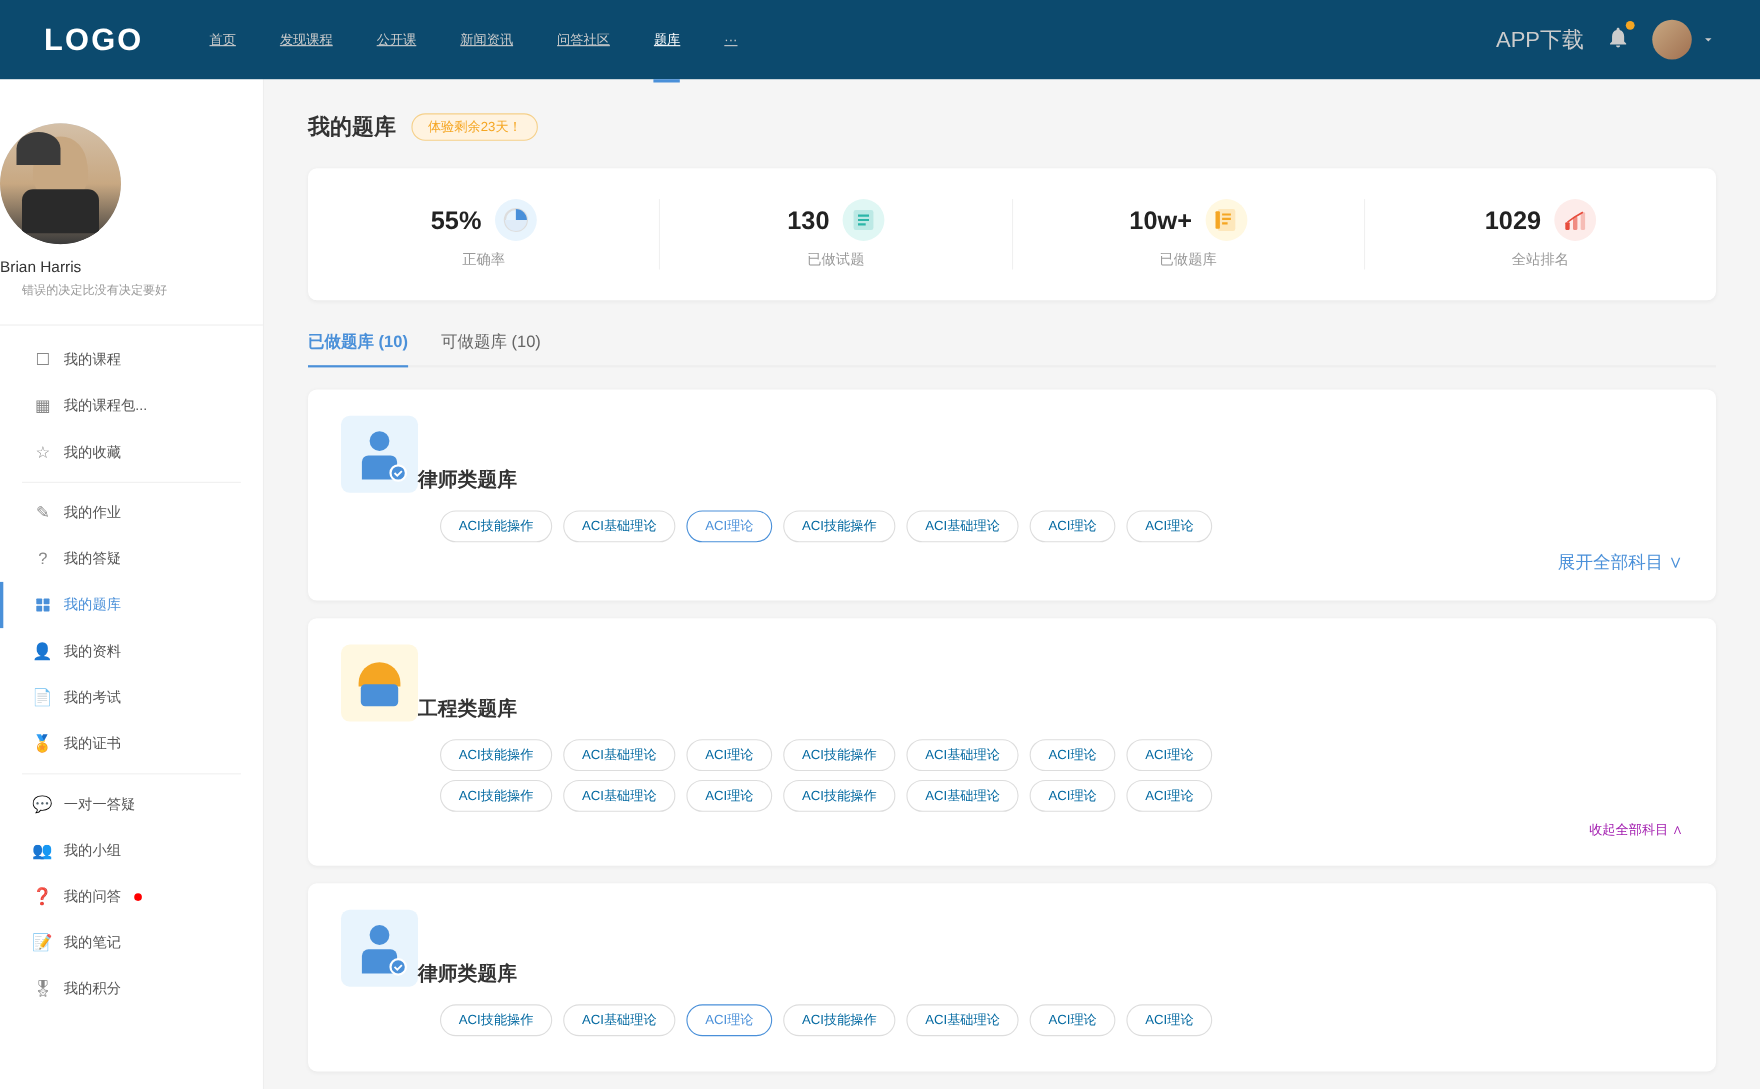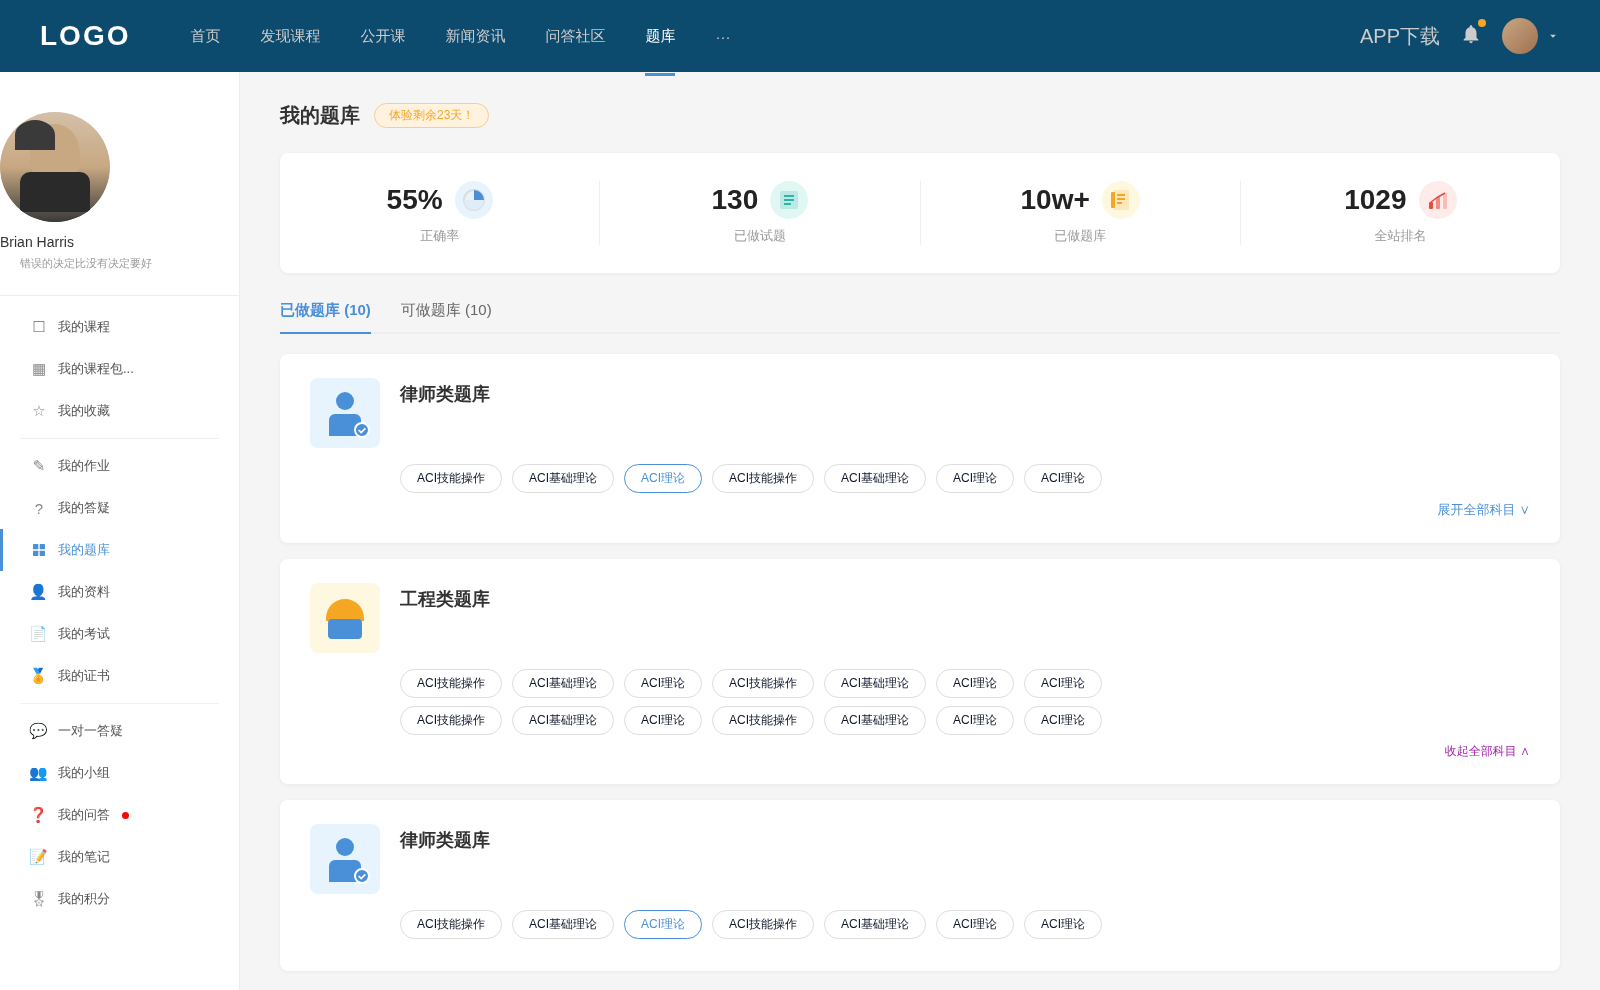--- a/index.html
+++ b/index.html
@@ -23,24 +23,25 @@
       letter-spacing: 2px;
     }
     .header-nav {
       display: flex;
       align-items: center;
       gap: 40px;
       flex: 1;
     }
     .nav-item {
       color: #ccc;
-      font-size: 15px;
+      font-size: 12px;
       cursor: pointer;
       padding: 4px 0;
       position: relative;
+      text-decoration: underline;
     }
     .nav-item.active {
       color: white;
     }
     .nav-item.active::after {
       content: '';
       position: absolute;
       bottom: -26px;
       left: 50%;
       transform: translateX(-50%);
@@ -244,21 +245,21 @@
       padding: 0 20px;
     }
     .stat-item:last-child { border-right: none; }
     .stat-top {
       display: flex;
       align-items: center;
       gap: 12px;
       margin-bottom: 8px;
     }
     .stat-value {
-      font-size: 28px;
+      font-size: 23px;
       font-weight: 700;
       color: #222;
     }
     .stat-icon {
       width: 38px;
       height: 38px;
       border-radius: 50%;
       display: flex;
       align-items: center;
       justify-content: center;
@@ -303,22 +304,21 @@
     
     .bank-card {
       background: white;
       border-radius: 8px;
       margin-bottom: 16px;
       padding: 24px 30px;
       box-shadow: 0 1px 4px rgba(0,0,0,0.05);
     }
     .bank-card-header {
       display: flex;
-      align-items: flex-start;
-      gap: 20px;
+      align-items: flex-end;
       margin-bottom: 16px;
     }
     .bank-icon {
       width: 70px;
       height: 70px;
       background: #e8f4fd;
       border-radius: 8px;
       display: flex;
       align-items: center;
       justify-content: center;
@@ -395,32 +395,32 @@
       flex-wrap: wrap;
       gap: 10px;
       margin-left: 90px;
       margin-bottom: 8px;
     }
     .tag {
       padding: 5px 16px;
       border: 1px solid #ddd;
       border-radius: 20px;
       font-size: 12px;
-      color: #0f172a;
+      color: #0369a1;
       cursor: pointer;
       background: white;
     }
     .tag.active-tag {
       border-color: #4a90d9;
       color: #4a90d9;
       background: white;
     }
     .expand-link {
       text-align: right;
-      font-size: 13px;
+      font-size: 16px;
       color: #4a90d9;
       cursor: pointer;
       margin-top: 4px;
     }
     .collapse-link {
       text-align: right;
       font-size: 12px;
       color: #a21caf;
       cursor: pointer;
       margin-top: 8px;

